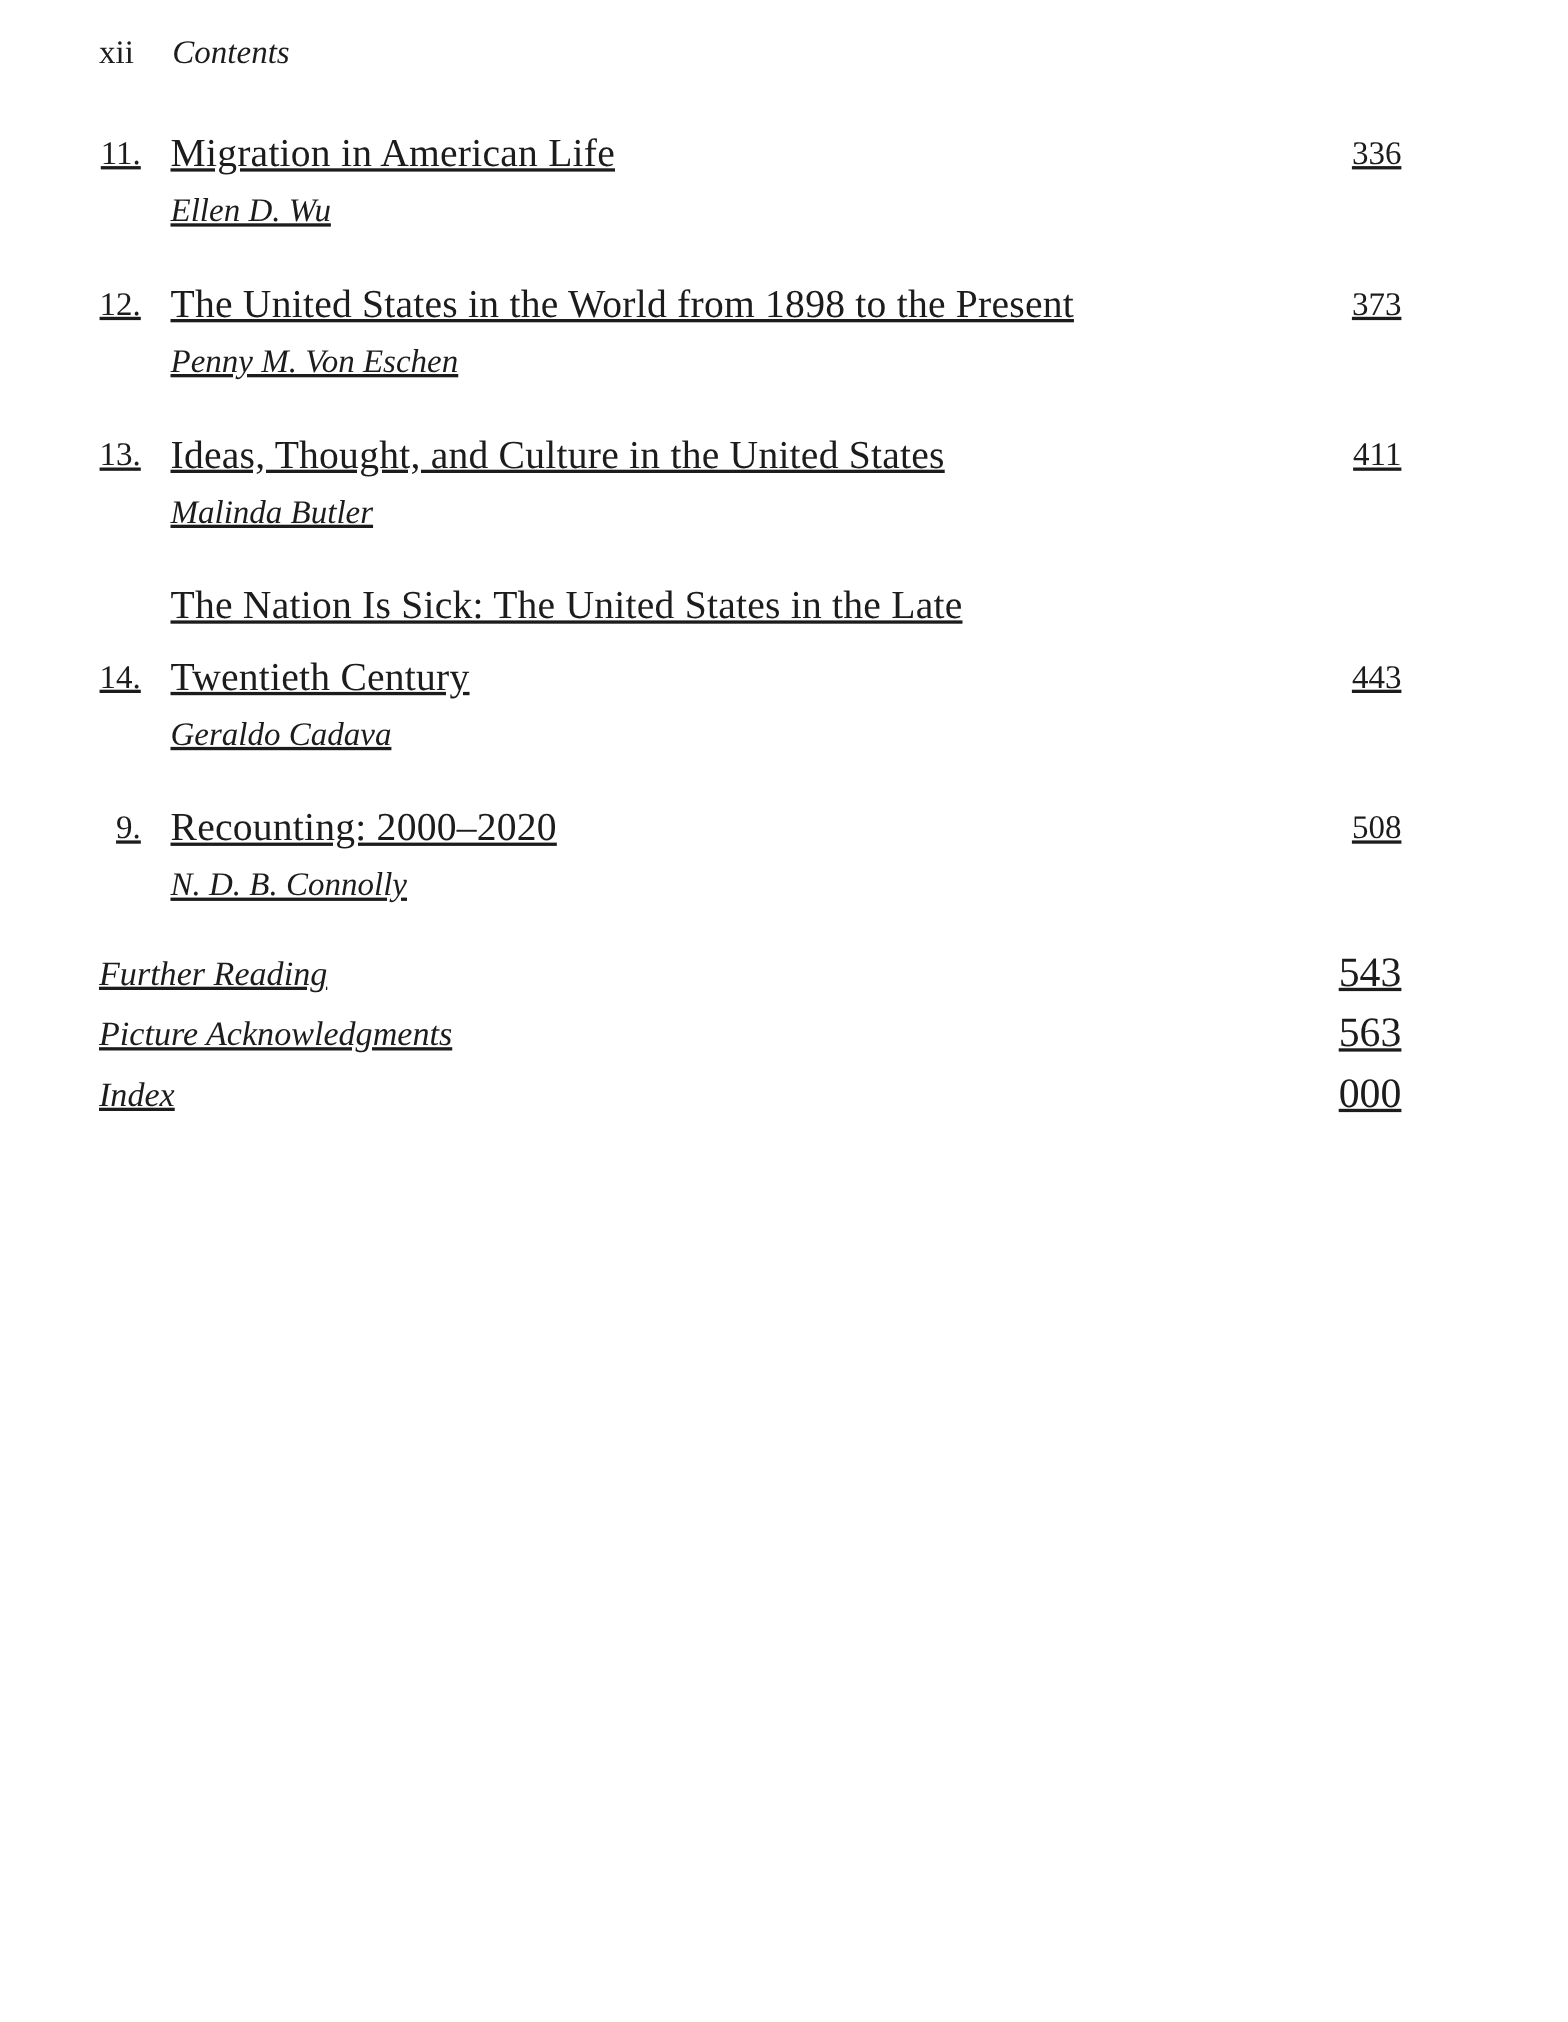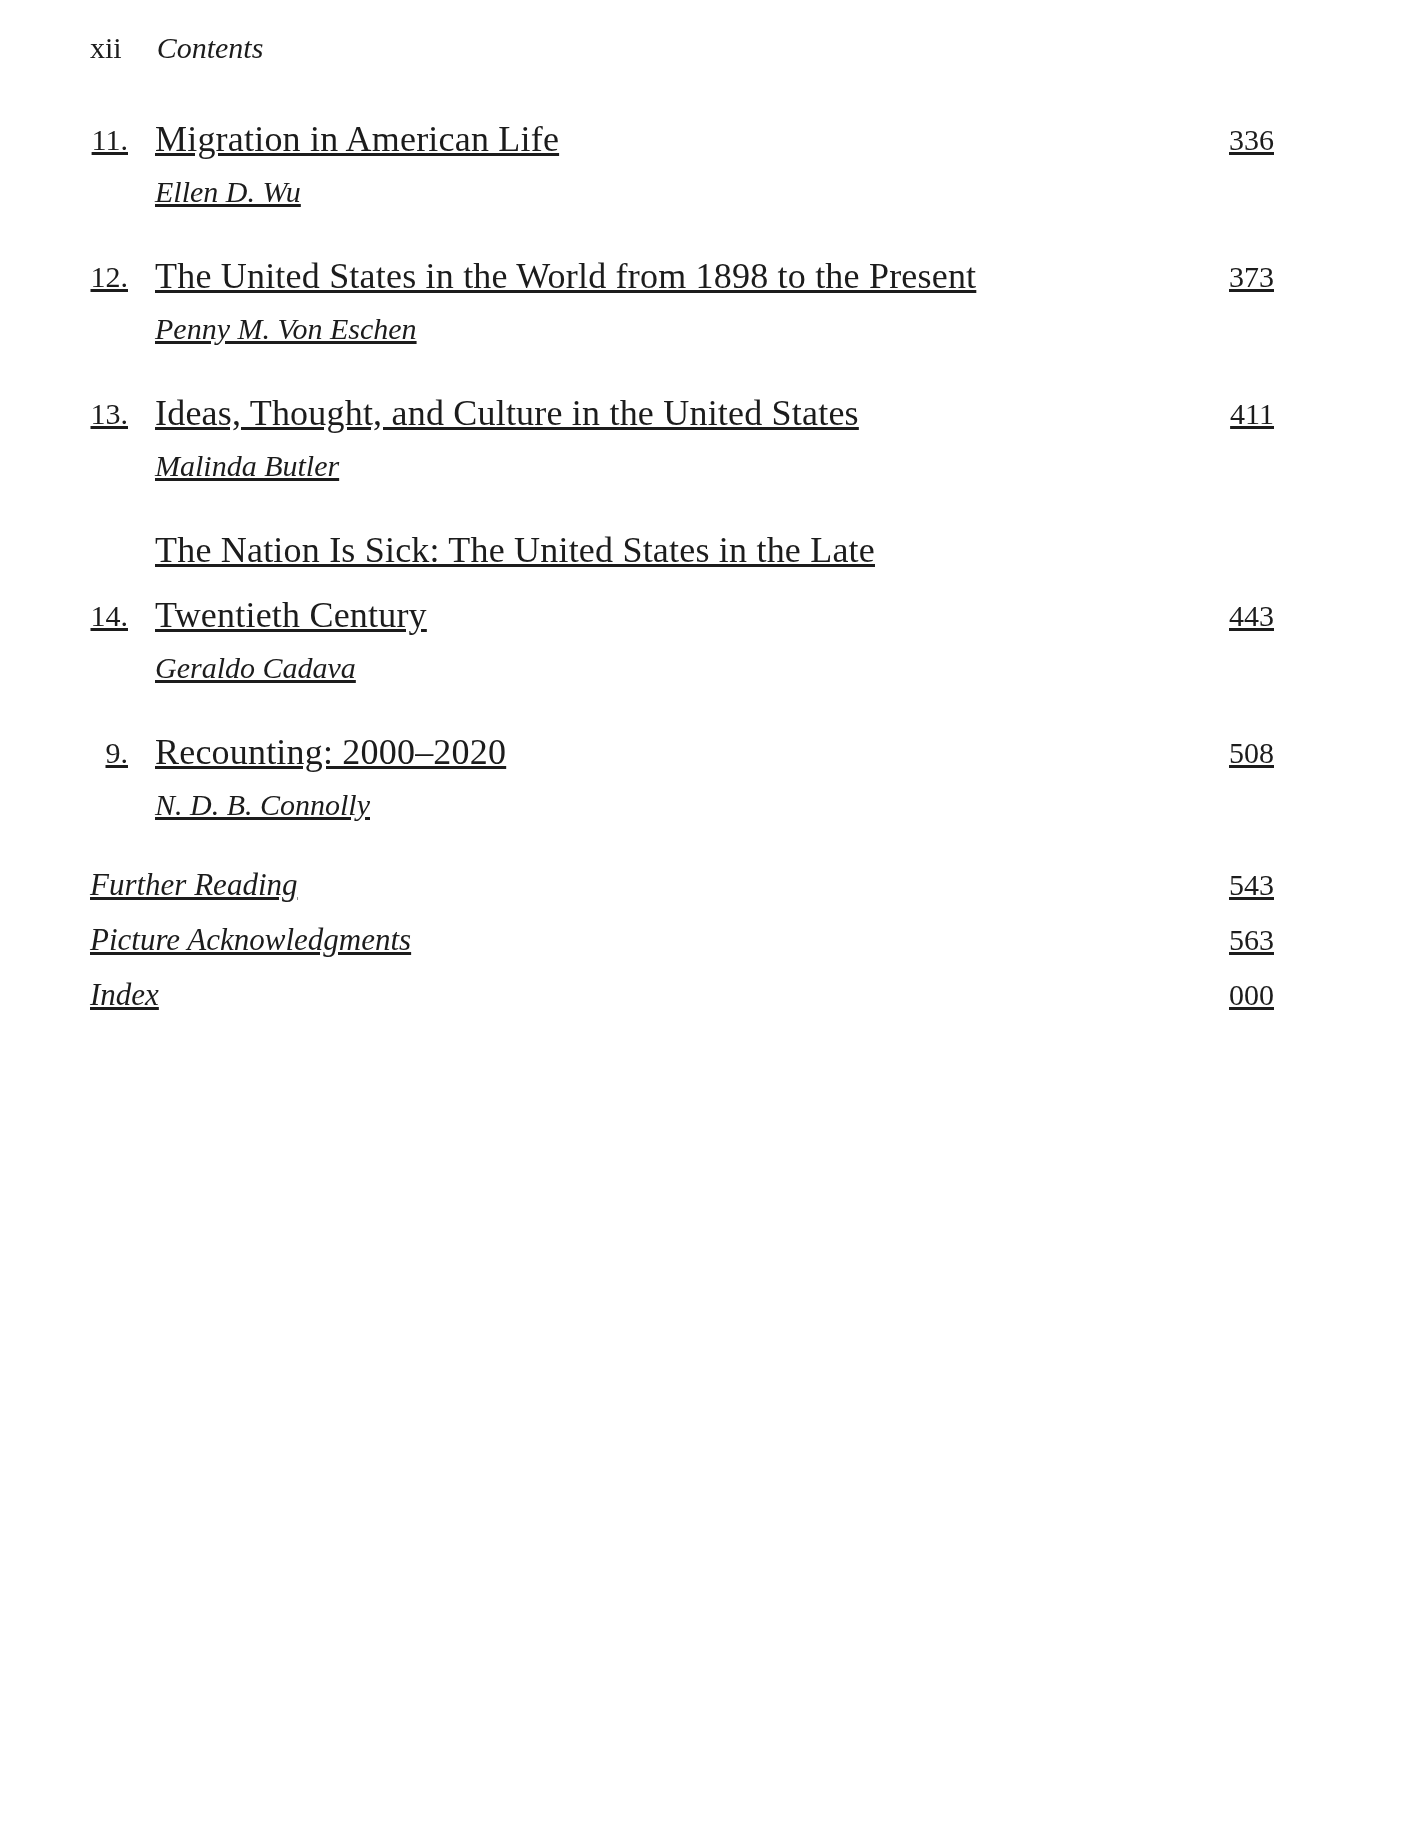--- a/index.html
+++ b/index.html
@@ -68,21 +68,21 @@
     line-height: 55px;
   }
   .bm-label {
     flex: 1 1 auto;
     font-style: italic;
     font-size: 31px;
   }
   .bm-page {
     flex: 0 0 auto;
     font-style: normal;
-    font-size: 30px;
+    font-size: 38px;
     margin-left: 16px;
     font-feature-settings: "onum" 1;
   }
 </style>
 </head>
 <body>
 
 <div class="page">
   <div class="content">
 

